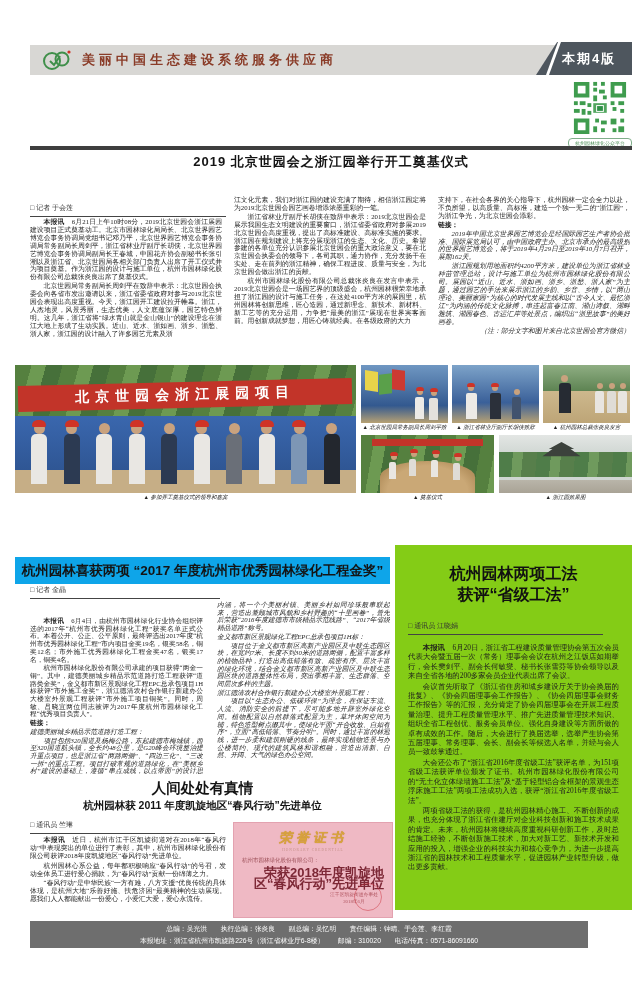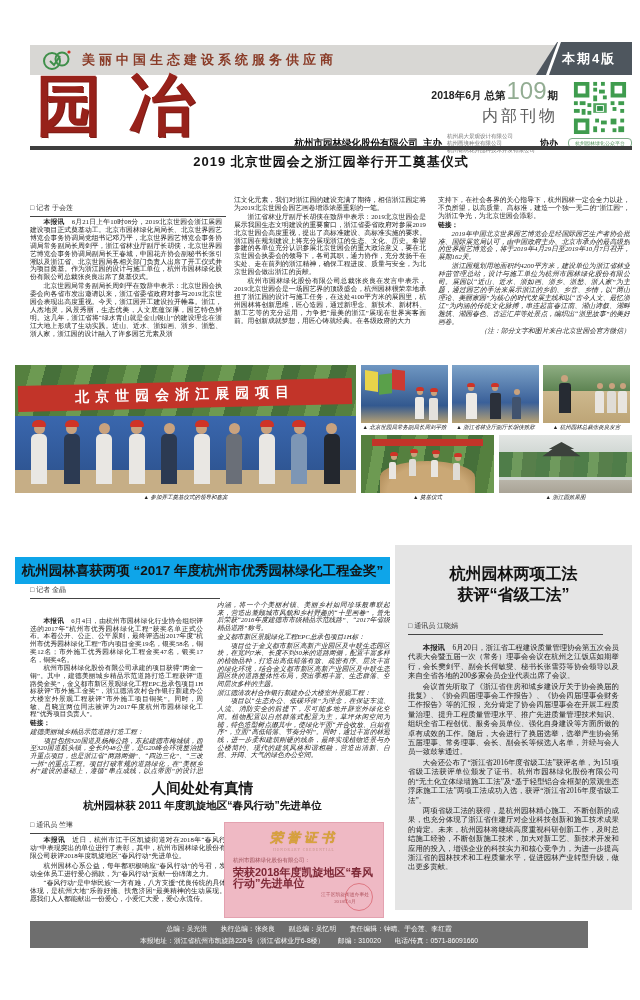--- a/index.html
+++ b/index.html
@@ -130,43 +130,43 @@
     display:flex; align-items:center; justify-content:center; }
   #a2-band span { font-weight:bold; font-size:13.5px; color:#141414; white-space:nowrap;
     font-family:"Liberation Sans","DejaVu Sans",sans-serif; }
   #a2-byline { left:30px; top:585px; width:190px; }
   #a2-cols { left:30px; top:601px; width:360px; height:174px; gap:14px; }
   #a2-cols .col { width:173px; font-size:6.7px; line-height:7.7px; }
   #a2-cols .col:first-child { padding-top:16px; }
 
   
   .sidebar { position:absolute; left:395px; top:545px; width:237px; height:365px;
-    background:#e5e5e5; padding:18px 13px 10px; }
+    background:#84cc16; padding:18px 13px 10px; }
   .sb-title { text-align:center; font-weight:bold; font-size:16px; line-height:21px; color:#111;
     font-family:"Liberation Sans","DejaVu Sans",sans-serif; }
   .sb-byline { margin-top:16px; font-size:7px; color:#333; border-bottom:1px solid #444;
     padding-bottom:3px; width:195px; font-family:"Liberation Sans",sans-serif; }
   .sb-body { margin-top:8px; font-size:7.4px; line-height:9.4px; height:250px; overflow:hidden; }
 
   
   #a3-title { left:15px; width:375px; top:779px; font-size:14.5px;font-family:Liberation Serif, serif; }
   #a3-sub { left:15px; width:375px; top:799px; font-size:10.5px; }
   #a3-byline { left:30px; top:820px; width:185px; }
   #a3-text { position:absolute; left:30px; top:836px; width:196px; height:82px; overflow:hidden;
     font-size:6.8px; line-height:8.2px; }
 
-  .certificate { position:absolute; left:224px; top:822px; width:160px; height:96px;
+  .certificate { position:absolute; left:233px; top:822px; width:160px; height:96px;
     background:#efb9c4; border:1px solid #e3a2b0; padding:6px 8px 4px; overflow:hidden; }
   .certificate::after { content:""; position:absolute; right:10px; bottom:6px; width:26px; height:26px;
     border:1.5px solid rgba(200,40,50,.45); border-radius:50%; }
   .cert-title { text-align:center; font-size:13px; font-weight:bold; font-style:italic;
     color:#d9a33d; letter-spacing:4px; text-shadow:0 0 1px #b98322; }
   .cert-title-en { text-align:center; font-size:3.5px; letter-spacing:1px; color:#c58f87; margin-top:1px; }
   .cert-addressee { font-size:5.5px; color:#9a4c55; margin-top:5px; }
-  .cert-body { text-align:left; font-weight:bold; font-size:11px; line-height:11px;
+  .cert-body { text-align:right; font-weight:bold; font-size:13px; line-height:11px;
     color:#7d2836; margin-top:3px; font-family:"Liberation Sans",sans-serif; }
   .cert-issuer { position:absolute; right:14px; bottom:12px; text-align:center;
     font-size:4.8px; line-height:6.5px; color:#b05560; }
 
   
   .footer { position:absolute; left:30px; top:921px; width:558px; height:27px; background:#6e6e6e;
     color:#fff; text-align:center; font-size:6.8px; line-height:12px; padding-top:2px;
     font-family:"Liberation Sans",sans-serif; }
   .footer div { white-space:nowrap; overflow:hidden; }
 </style>
@@ -181,37 +181,20 @@
       <circle cx="22" cy="11" r="6.5" fill="none" stroke="#3f8f4a" stroke-width="2"></circle>
       <path d="M10 13 L14 17 L20 8" fill="none" stroke="#3f8f4a" stroke-width="2"></path>
       <circle cx="29" cy="4" r="1.6" fill="#cf3326"></circle>
     </svg>
     <span class="slogan">美丽中国生态建设系统服务供应商</span>
     <div class="edition-badge">
       <span>本期4版</span>
     </div>
   </div>
 
-  <div class="masthead-title">园冶</div>
-  <div class="mast-right">
-    <div class="issue-line">
-      <span>2018年6月 总第</span><span class="issue-no">109</span><span>期</span>
-    </div>
-    <div class="pub-type">内部刊物</div>
-    <div class="org-row">
-      <span class="org-name">杭州市园林绿化股份有限公司</span>
-      <span class="org-role">主办</span>
-      <div class="co-orgs">
-        <div>杭州易大景观设计有限公司</div>
-        <div>杭州画境种业有限公司</div>
-        <div>杭州锦绣花卉品种技术开发有限公司</div>
-      </div>
-      <span class="co-role">协办</span>
-    </div>
-  </div>
   <div class="qr-block">
     <svg class="qr-svg" viewBox="0 0 29 29">
       <rect width="29" height="29" fill="#ffffff"></rect>
       <g fill="#3f9c4e">
         <path d="M1 1h8v8h-8z M3 3h4v4h-4z" fill-rule="evenodd"></path>
         <path d="M20 1h8v8h-8z M22 3h4v4h-4z" fill-rule="evenodd"></path>
         <path d="M1 20h8v8h-8z M3 22h4v4h-4z" fill-rule="evenodd"></path>
         <rect x="11" y="1" width="2" height="2"></rect>
           <rect x="15" y="1" width="2" height="2"></rect>
         <rect x="11" y="4" width="2" height="2"></rect>

